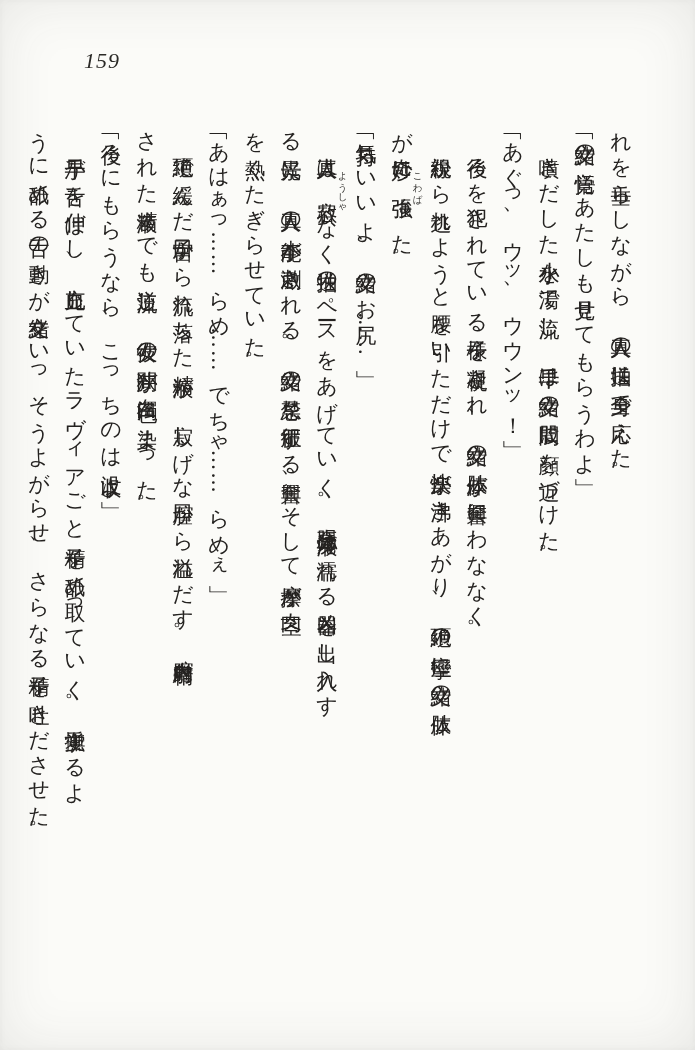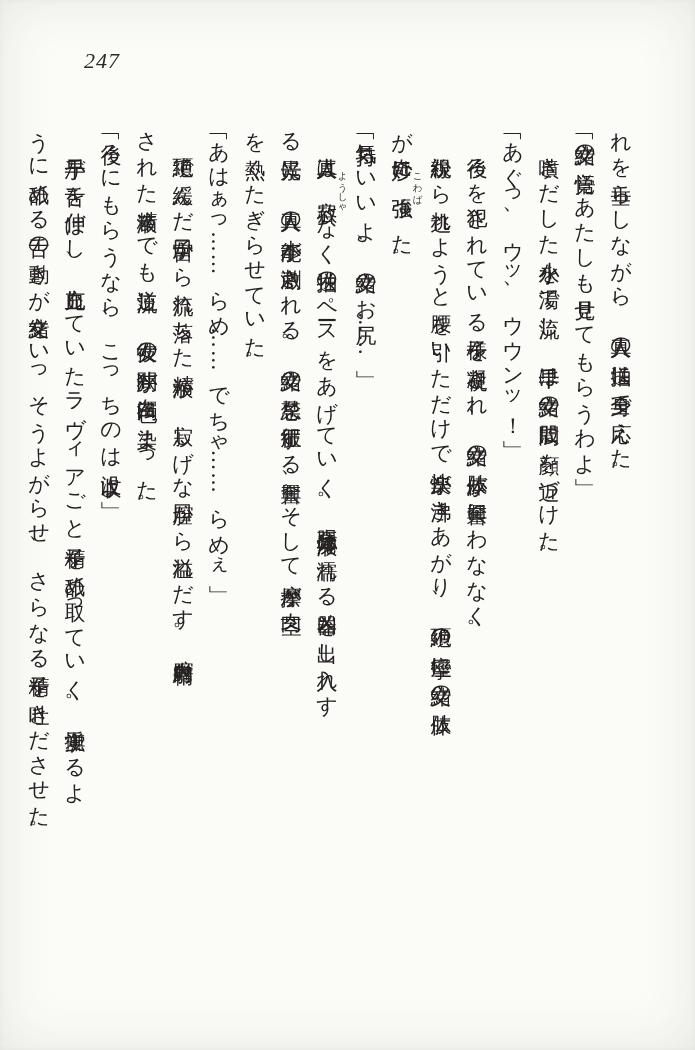--- a/index.html
+++ b/index.html
@@ -53,21 +53,21 @@
     font-size: 9.5px;
     letter-spacing: 0;
     font-family: "DejaVu Serif", "Liberation Serif", serif;
     color: #33322f;
   }
 </style>
 </head>
 <body>
 
 <div class="page">
-  <div class="page-number">247</div>
+  <div class="page-number">159</div>
 
   <div class="text-block">
       <div class="line"><span>れを垂らしながら、真人の抽送に全身で応えた。</span></div>
       <div class="line indent-half"><span>「文緒の覚悟、あたしも見せてもらうわよ」</span></div>
       <div class="line indent-full"><span>噴きだした小水を湯で流し、千早は文緒の股間に顔を近づけた。</span></div>
       <div class="line indent-half"><span>「あぐっ、ウッ、ウウンッ！」</span></div>
       <div class="line indent-full"><span>後ろを犯されている様子を凝視され、文緒の肢体が興奮にわななく。</span></div>
       <div class="line indent-full"><span>視線から逃れようと腰を引いただけで快楽が沸きあがり、絶頂の痙攣に文緒の肢体</span></div>
       <div class="line"><span>が奇妙に</span><ruby>強張<rt>こわば</rt></ruby><span>った。</span></div>
       <div class="line indent-half"><span>「気持ちいいよ、文緒のお尻……」</span></div>

